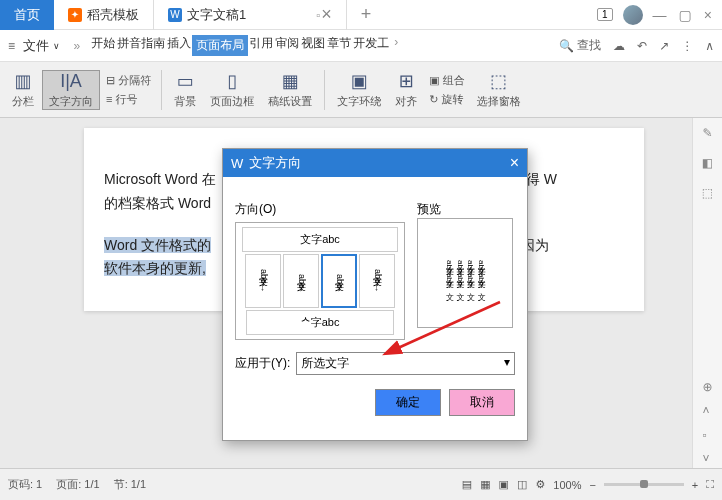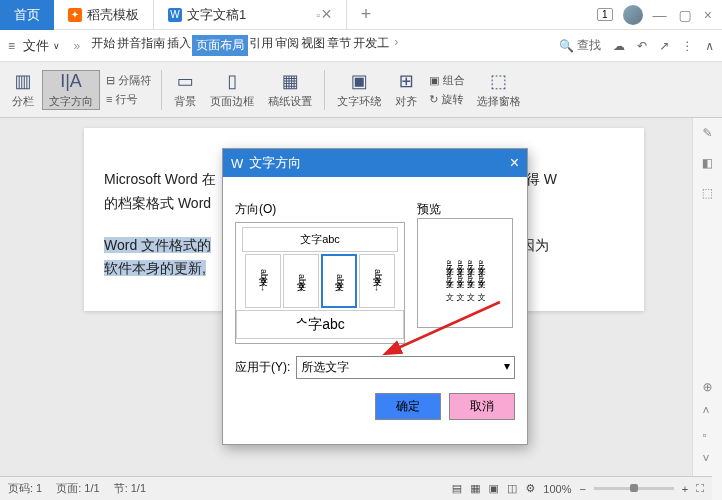--- a/index.html
+++ b/index.html
@@ -34,36 +34,36 @@
     .ribbon-small-item { display: flex; align-items: center; gap: 3px; }
     .sep { width: 1px; background: #ccc; height: 40px; margin: 0 4px; }
     
     .doc-area { position: absolute; top: 118px; left: 0; right: 0; bottom: 24px; background: #eaeaea; }
     .doc-page { position: absolute; left: 84px; top: 10px; width: 560px; background: #fff; padding: 40px 10px 30px 20px; box-shadow: 0 1px 4px rgba(0,0,0,0.15); font-size: 14px; color: #222; line-height: 1.7; }
     .highlighted { background: #b8cce4; }
     
     .sidebar-right { position: absolute; right: 0; top: 118px; width: 30px; bottom: 24px; background: #f5f5f5; border-left: 1px solid #ddd; display: flex; flex-direction: column; align-items: center; padding-top: 8px; gap: 16px; color: #888; }
     .sidebar-right .bottom { margin-top: auto; display: flex; flex-direction: column; gap: 10px; padding-bottom: 10px; }
     
-    .statusbar { position: absolute; bottom: 0; left: 0; right: 10px; height: 24px; background: #f0f0f0; border-top: 1px solid #ccc; display: flex; align-items: center; padding: 0 8px; font-size: 11px; color: #555; gap: 14px; }
+    .statusbar { position: absolute; bottom: 0; left: 0; right: 0; height: 32px; background: #f0f0f0; border-top: 1px solid #ccc; display: flex; align-items: center; padding: 0 8px; font-size: 11px; color: #555; gap: 14px; }
     .statusbar-right { margin-left: auto; display: flex; gap: 8px; align-items: center; }
     .zoom-slider { width: 80px; height: 3px; background: #ccc; position: relative; }
     .zoom-slider::after { content: ''; position: absolute; left: 50%; top: -3px; width: 8px; height: 8px; background: #888; border-radius: 2px; transform: translateX(-50%); }
     
     .dialog { position: absolute; left: 222px; top: 148px; width: 306px; background: #fff; border: 1px solid #999; box-shadow: 2px 4px 12px rgba(0,0,0,0.3); }
     .dialog-title { height: 28px; background: #2b7cd3; color: #fff; display: flex; align-items: center; padding: 0 8px; font-size: 13px; }
     .dialog-title .close { margin-left: auto; font-size: 16px; cursor: pointer; }
     .dialog-body { padding: 24px 12px; }
     .dialog-row { display: flex; align-items: flex-start; gap: 12px; }
     .orient-group { border: 1px solid #aaa; padding: 4px; display: flex; flex-direction: column; align-items: center; width: 170px; }
     .orient-h { font-size: 11px; padding: 4px; border: 1px solid #ccc; width: 156px; text-align: center; margin-bottom: 2px; }
     .orient-opts { display: flex; gap: 2px; }
     .orient-opt { width: 36px; height: 54px; border: 1px solid #ccc; display: flex; align-items: center; justify-content: center; font-size: 9px; writing-mode: vertical-rl; }
     .orient-opt.sel { border: 2px solid #2b7cd3; }
-    .orient-bottom { font-size: 14px; padding: 4px; border: 1px solid #ccc; width: 168px; text-align: center; margin-top: 2px; }
+    .orient-bottom { font-size: 11px; padding: 4px; border: 1px solid #ccc; width: 148px; text-align: center; margin-top: 2px; }
     .preview-box { border: 1px solid #aaa; width: 96px; height: 110px; display: flex; align-items: center; justify-content: center; gap: 1px; }
     .preview-col { writing-mode: vertical-rl; font-size: 8px; line-height: 1.2; }
     .apply-row { display: flex; align-items: center; gap: 6px; margin-top: 12px; font-size: 12px; text-align: center; }
     .apply-select { flex: 1; border: 1px solid #888; padding: 2px 4px; background: #fff; display: flex; justify-content: space-between; }
     .dialog-btns { display: flex; justify-content: flex-end; gap: 8px; margin-top: 14px; }
     .dbtn { padding: 4px 20px; border: 1px solid #888; background: #f9a8d4; font-size: 12px; cursor: pointer; }
     .dbtn.primary { background: #3b82f6; }
     
     .arrow-anno { position: absolute; pointer-events: none; }
     .arrow-anno svg { overflow: visible; }

